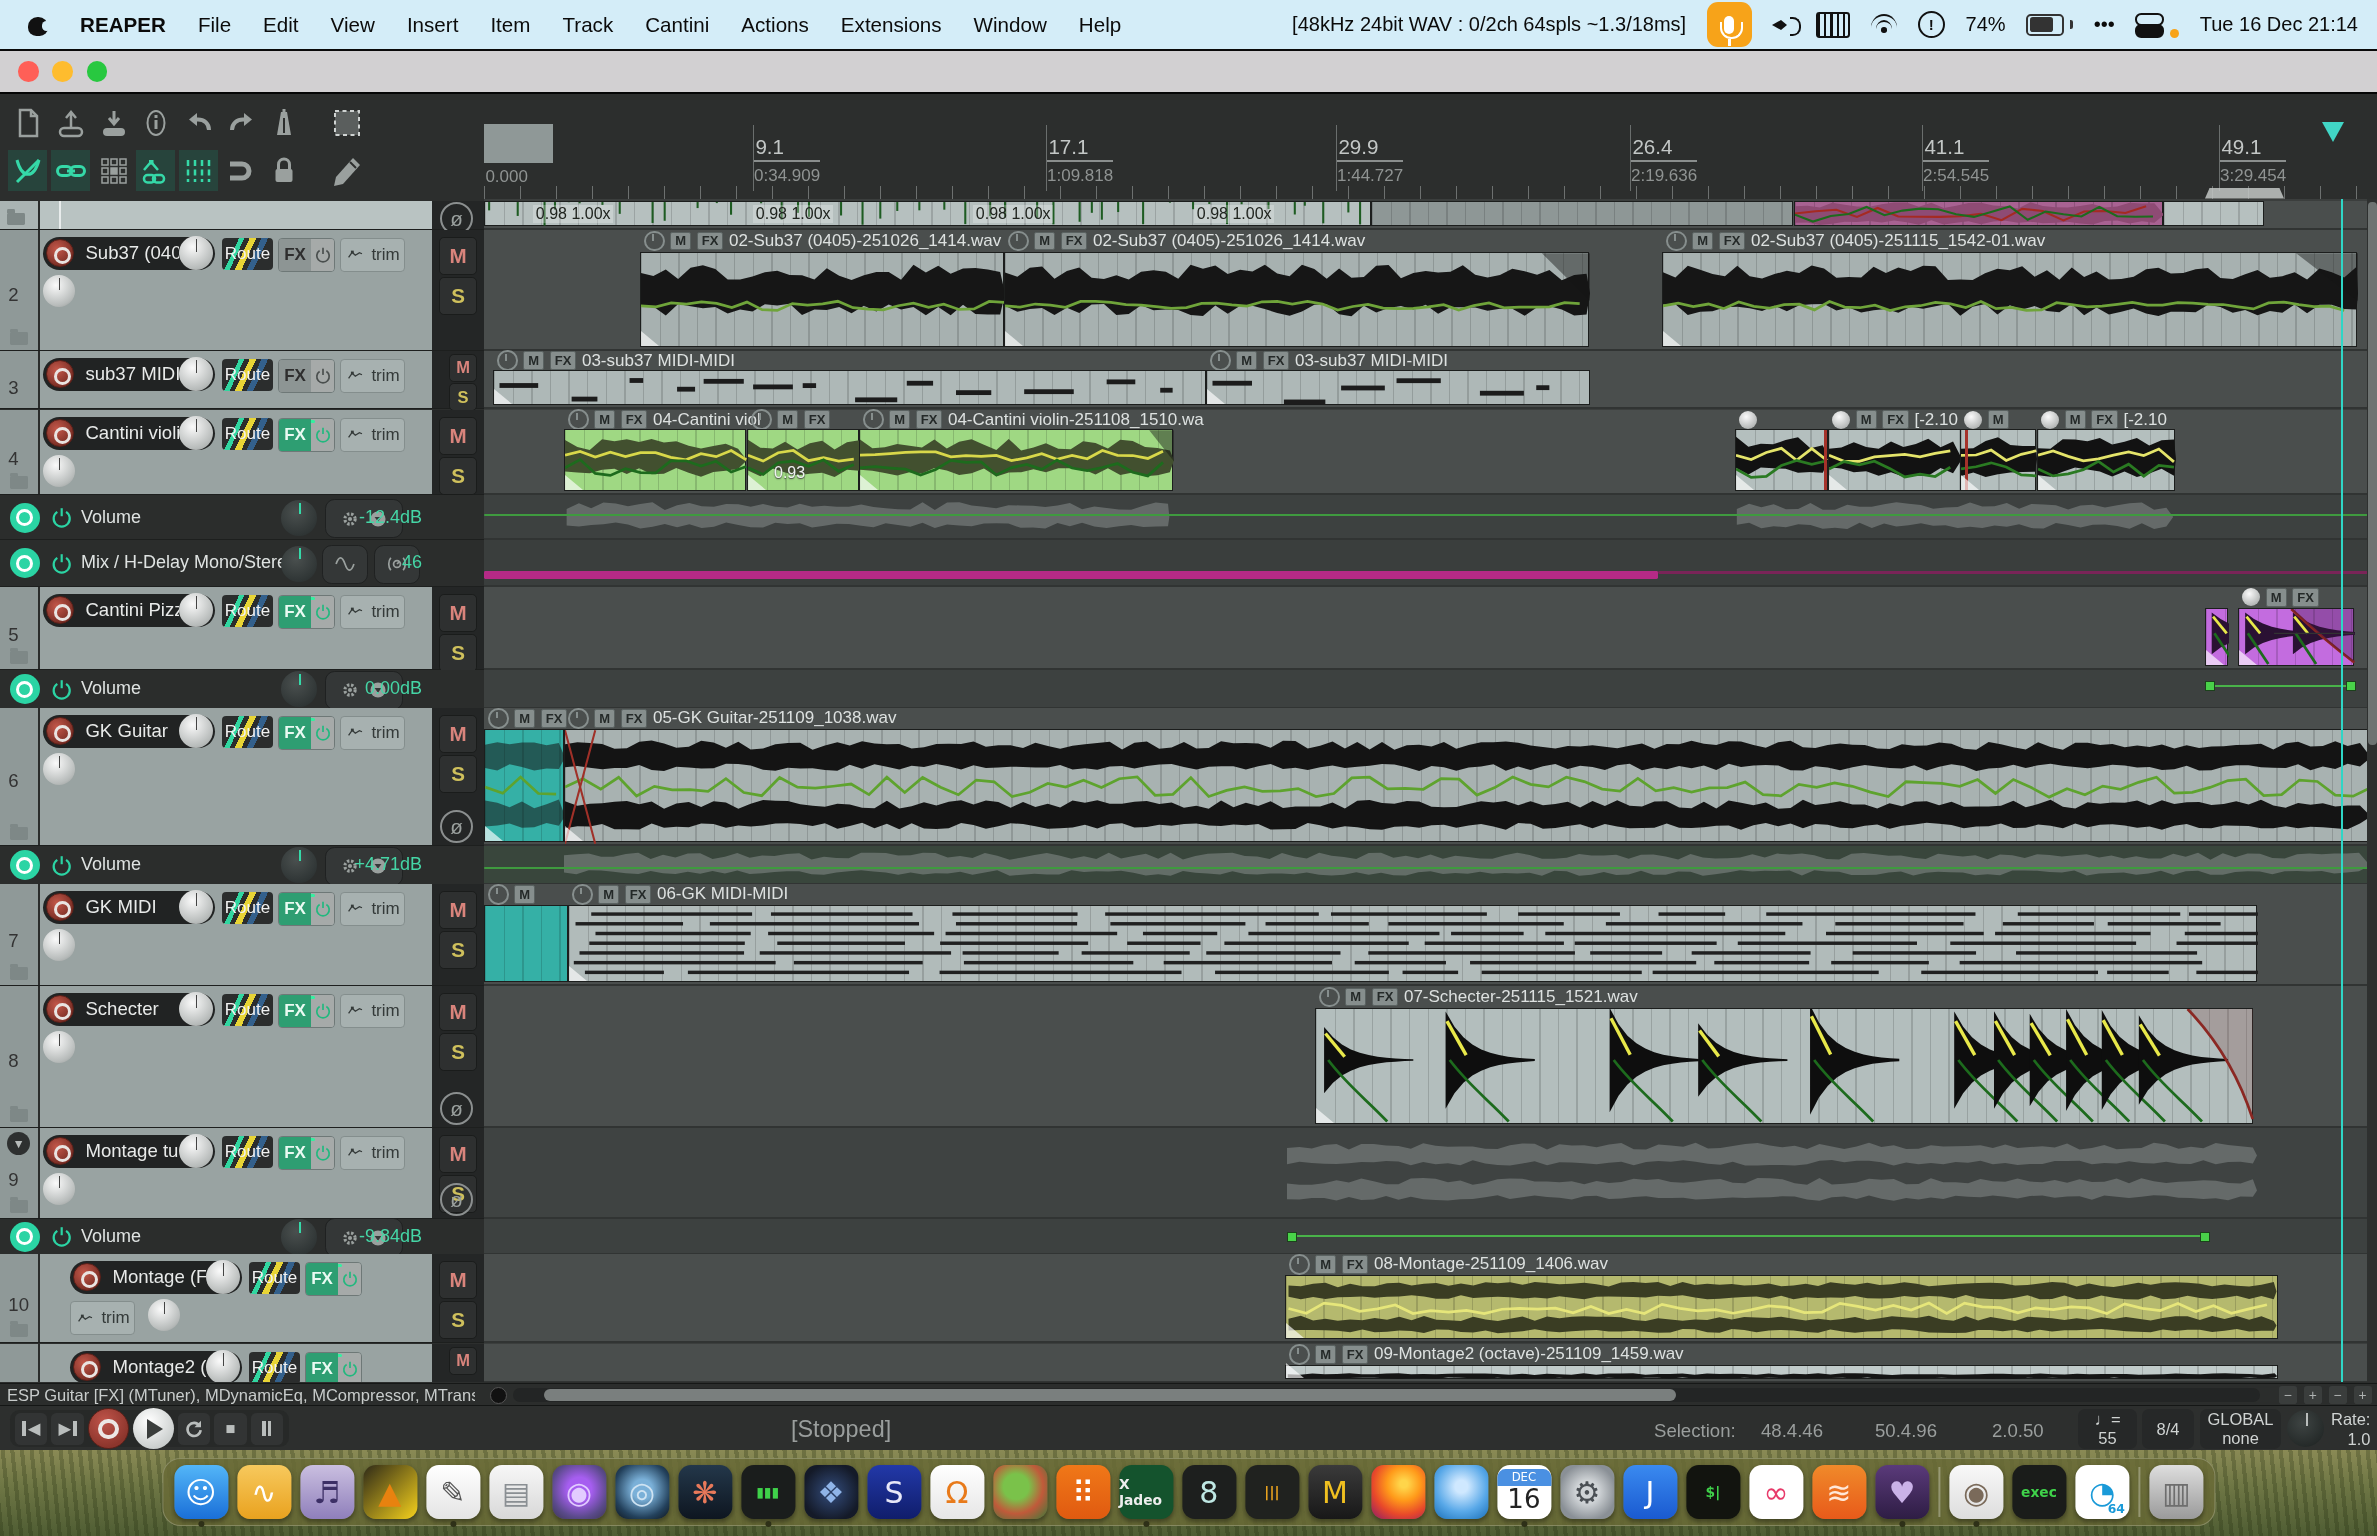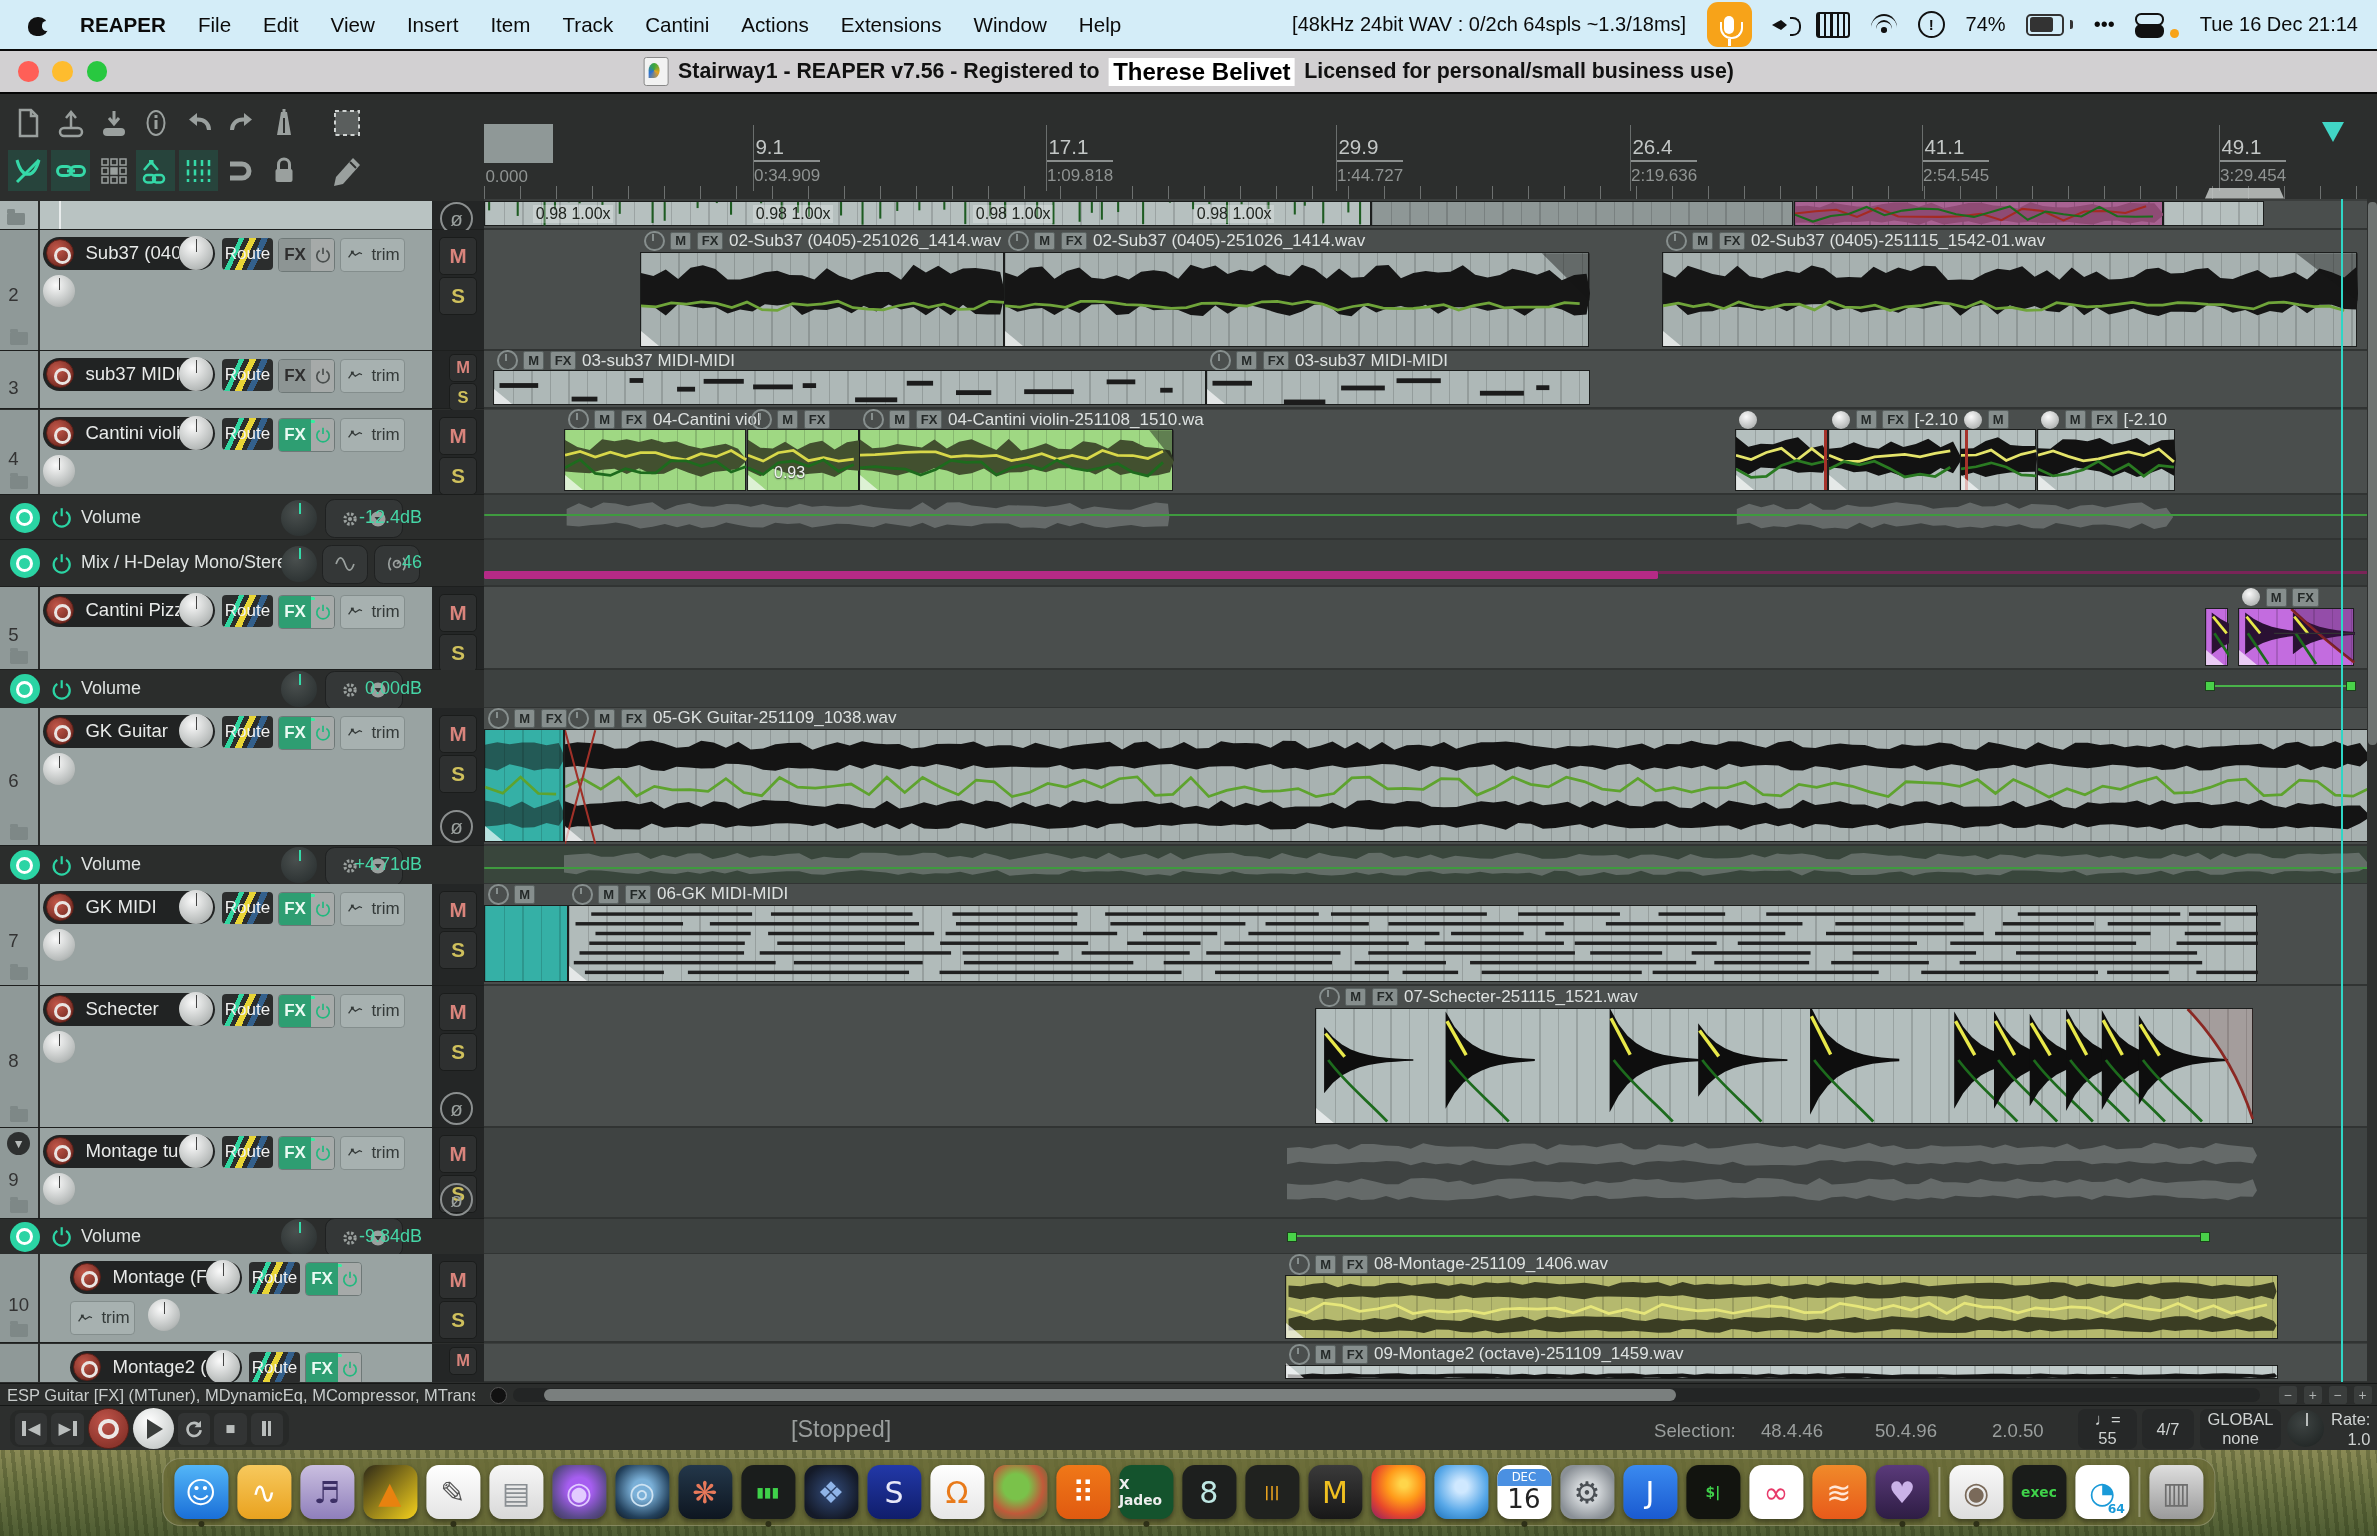--- a/index.html
+++ b/index.html
@@ -232,26 +232,20 @@
       <span class="cc-ic"></span>
       <span class="cc-dot"></span>
       <span class="mb-status">Tue 16 Dec  21:14</span>
     </div>
   </div>
 
   <div id="titlebar">
     <span class="tl r"></span>
     <span class="tl y"></span>
     <span class="tl g"></span>
-    <div id="title-center">
-      <span class="rea-ico"></span>
-      <span class="t-txt">Stairway1 - REAPER v7.56 - Registered to</span>
-      <span class="t-reg">Therese Belivet</span>
-      <span class="t-lic">Licensed for personal/small business use)</span>
-    </div>
   </div>
 
   <div id="toolbar">
       <div class="tbtn" style="left: 8.3px; top: 8.3px;">
         <svg viewBox="0 0 64 64">
           <path d="M16 6h22l12 12v40H16z" fill="none" stroke="currentColor" stroke-width="5"></path>
           <path d="M38 6v12h12" fill="none" stroke="currentColor" stroke-width="5"></path>
         </svg>
       </div>
       <div class="tbtn" style="left: 51px; top: 8.3px;">
@@ -1424,21 +1418,21 @@
     <div id="tstate">[Stopped]</div>
     <div class="sel" style="left:1654px">Selection:</div>
     <div class="sel" style="left:1761px">48.4.46</div>
     <div class="sel" style="left:1875px">50.4.96</div>
     <div class="sel" style="left:1992px">2.0.50</div>
     <div class="tbox" style="left:2078px;width:59px">
       <span>♩=</span>
         <span>55</span>
     </div>
     <div class="tbox" style="left:2142px;width:52px">
-      <span>4/7</span>
+      <span>8/4</span>
     </div>
     <div class="tbox" style="left:2200px;width:81px">
       <span>GLOBAL</span>
         <span>none</span>
     </div>
     <div class="tknob" style="left:2287px;top:4.1px"></div>
     <div class="ratebox" style="left:2331px;top:2.8px">
       <div>Rate:</div>
         <div>1.0</div>
     </div>

